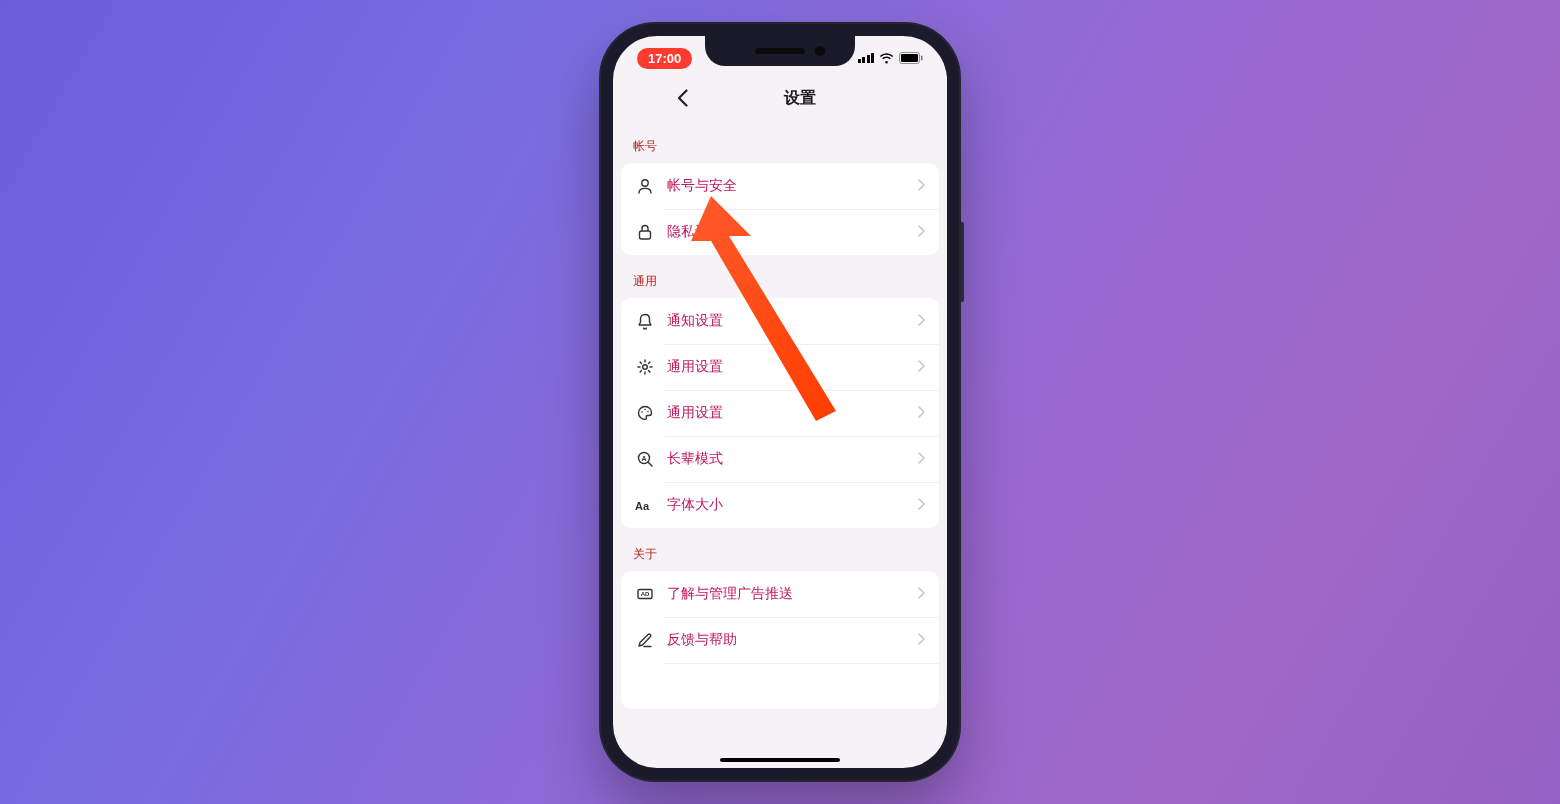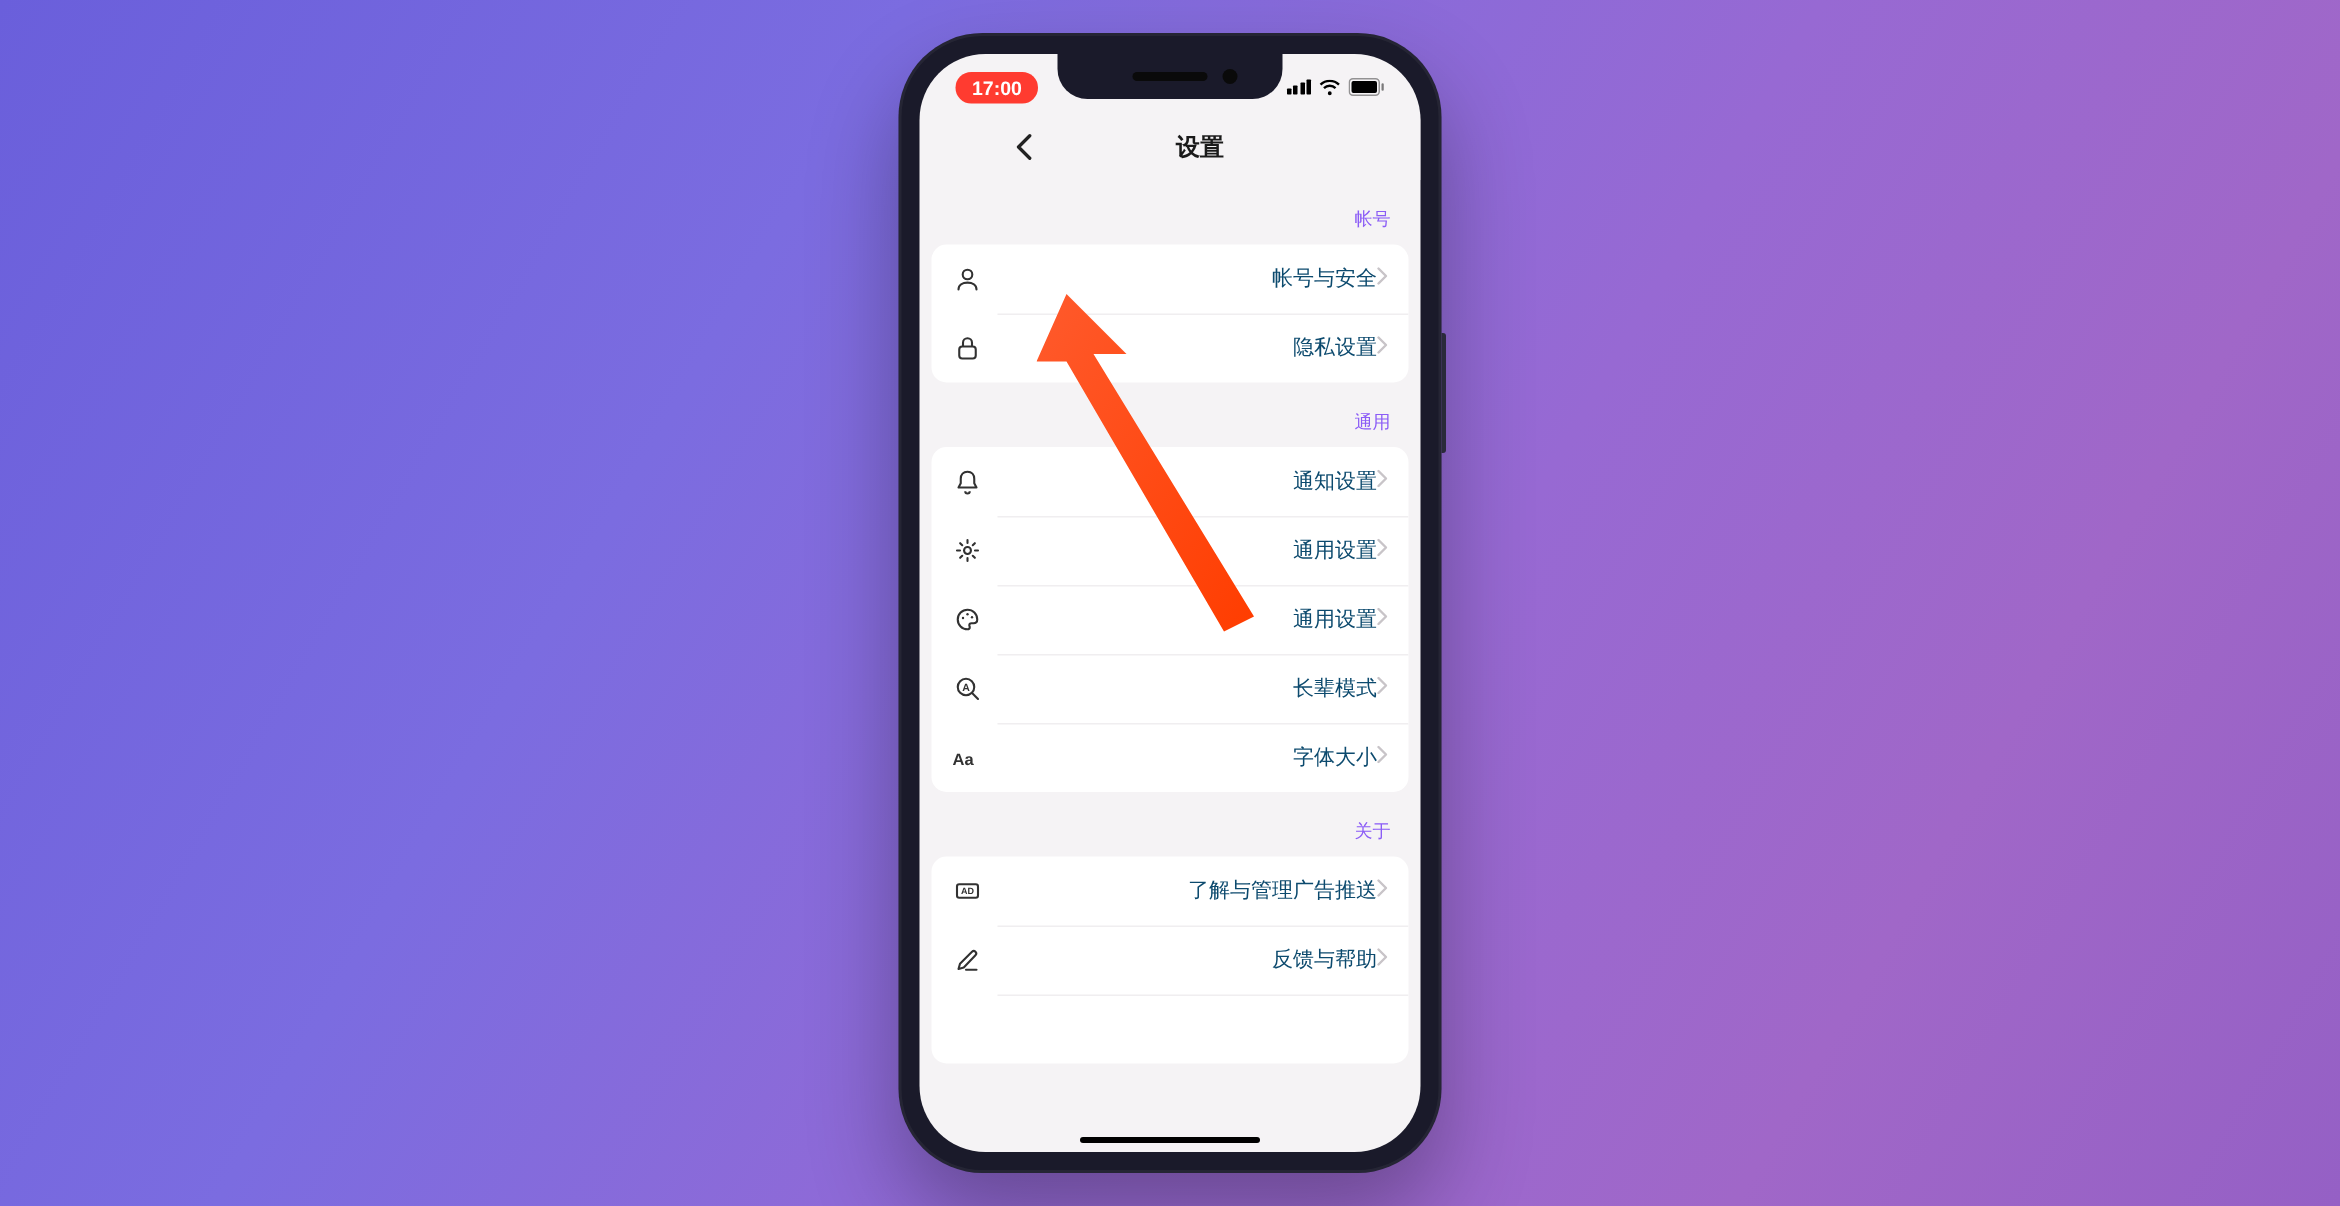--- a/index.html
+++ b/index.html
@@ -31,21 +31,20 @@
       background: #2a2a3a;
       border-radius: 0 2px 2px 0;
     }
     .screen {
       width: 100%;
       height: 100%;
       background: #f5f3f5;
       border-radius: 44px;
       overflow: hidden;
       position: relative;
-      text-align: right;
     }
     .notch {
       position: absolute;
       top: 0;
       left: 50%;
       transform: translateX(-50%);
       width: 150px;
       height: 30px;
       background: #1a1a2a;
       border-radius: 0 0 20px 20px;
@@ -110,21 +109,21 @@
     }
     .content {
       position: absolute;
       top: 84px; left: 0; right: 0; bottom: 0;
       overflow: hidden;
       padding: 0 8px;
     }
     .section-header {
       padding: 18px 12px 8px;
       font-size: 12px;
-      color: #8b5cf6;
+      color: #b91c1c;
     }
     .section-group {
       background: #fff;
       border-radius: 10px;
       overflow: hidden;
     }
     .list-row {
       display: flex;
       align-items: center;
       height: 46px;
@@ -142,21 +141,21 @@
     .row-icon {
       width: 20px; height: 20px;
       display: flex; align-items: center; justify-content: center;
       color: #323232;
       flex-shrink: 0;
     }
     .row-label {
       margin-left: 12px;
       flex: 1;
       font-size: 14px;
-      color: #0c4a6e;
+      color: #be185d;
     }
     .row-chevron {
       color: #c8c4c8;
       flex-shrink: 0;
     }
     .home-indicator {
       position: absolute;
       bottom: 6px;
       left: 50%;
       transform: translateX(-50%);

